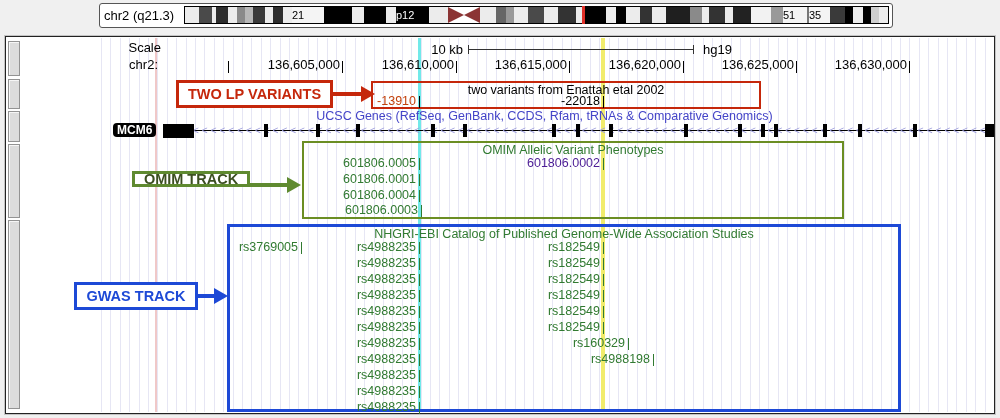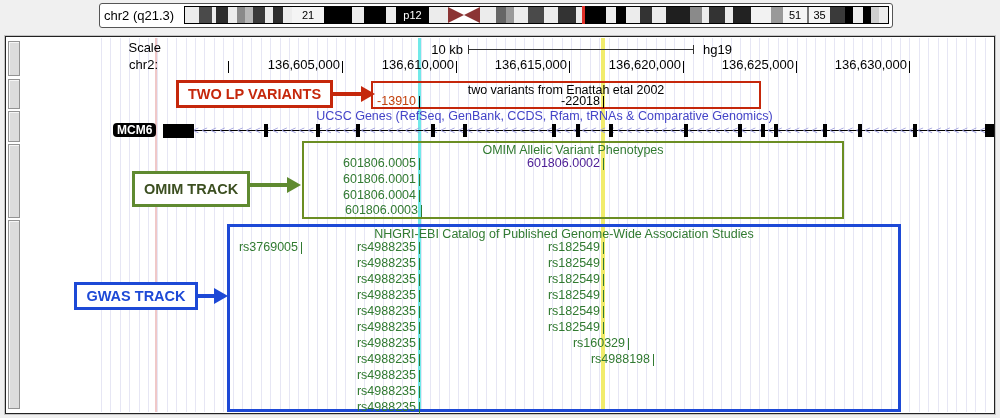--- a/index.html
+++ b/index.html
@@ -5,21 +5,21 @@
   html,body{margin:0;padding:0;background:#f0f0f0;font-family:"Liberation Sans",sans-serif;}
   .stage{position:relative;width:1000px;height:418px;background:#f0f0f0;overflow:hidden;}
 
   
   .ideogram{position:absolute;left:99px;top:3px;width:794px;height:25px;background:#fff;
             border:1px solid #555;border-radius:3px;box-sizing:border-box;}
   .ideo-label{position:absolute;left:4px;top:4px;font-size:13px;color:#000;white-space:nowrap;}
   .ideo-bar{position:absolute;left:84px;top:2px;width:705px;height:18px;border:1px solid #000;
             background:#fff;box-sizing:border-box;overflow:visible;}
   .band{position:absolute;top:0;height:100%;}
-  .band-label{position:absolute;top:1px;width:100%;text-align:center;font-size:11px;line-height:14px;}
+  .band-label{position:absolute;top:1px;width:100%;text-align:left;font-size:11px;line-height:14px;}
   .centro{position:absolute;top:0;width:0;height:0;border-top:8px solid transparent;border-bottom:8px solid transparent;}
   .ideo-posline{position:absolute;top:-1px;height:18px;width:3px;background:#e03028;}
 
   
   .browser{position:absolute;left:5px;top:36px;width:990px;height:378px;background:#fff;
            border:1px solid #222;box-sizing:border-box;box-shadow:0 0 0 1px #c4c4c4;}
   .grid{position:absolute;left:95px;top:1px;right:1px;bottom:1px;
         background:repeating-linear-gradient(to right,#e6e6f4 0 1px,transparent 1px 9.4px);}
   .vline{position:absolute;top:1px;bottom:1px;}
   .dragbar{position:absolute;left:2px;width:12px;background:#dcdcdc;border:1px solid #939393;
@@ -193,21 +193,21 @@
         <div class="exon-tick" style="left: 817px; top: 87px; width: 4px; height: 13px;"></div>
         <div class="exon-tick" style="left: 852px; top: 87px; width: 4px; height: 13px;"></div>
         <div class="exon-tick" style="left: 907px; top: 87px; width: 4px; height: 13px;"></div>
         <div class="exon-tick" style="left: 979px; top: 87px; width: 9px; height: 13px;"></div>
       </div>
 
     <div class="track-box" id="omimBox" style="left: 296px; top: 104px; width: 542px; height: 78px; border: 2px solid rgb(107, 142, 35);">
       <div class="tb-title" id="omimTitle" style="color: rgb(49, 122, 49);">OMIM Allelic Variant Phenotypes</div>
     </div>
 
-    <div class="ann" id="annGreen" style="left: 126px; top: 134px; width: 118px; height: 36px; border-color: rgb(95, 138, 48); color: rgb(60, 79, 33);">
+    <div class="ann" id="annGreen" style="left: 126px; top: 134px; width: 118px; height: 16px; border-color: rgb(95, 138, 48); color: rgb(60, 79, 33);">
       <span>OMIM TRACK</span>
     </div>
     <div class="arrow-line" id="annGreenArrowLine" style="left: 244px; width: 37px; top: 146px; background: rgb(95, 138, 48);"></div>
     <div class="arrow-head" id="annGreenArrowHead" style="left: 281px; top: 140px; border-left: 14px solid rgb(95, 138, 48);"></div>
 
     <div class="track-box" id="gwasBox" style="left: 221px; top: 187px; width: 674px; height: 188px; border: 3px solid rgb(29, 73, 214);">
       <div class="tb-title" id="gwasTitle" style="color: rgb(49, 122, 49);">NHGRI-EBI Catalog of Published Genome-Wide Association Studies</div>
     </div>
 
     <div class="ann" id="annBlue" style="left: 68px; top: 245px; width: 124px; height: 28px; border-color: rgb(29, 73, 214); color: rgb(29, 73, 214);">

